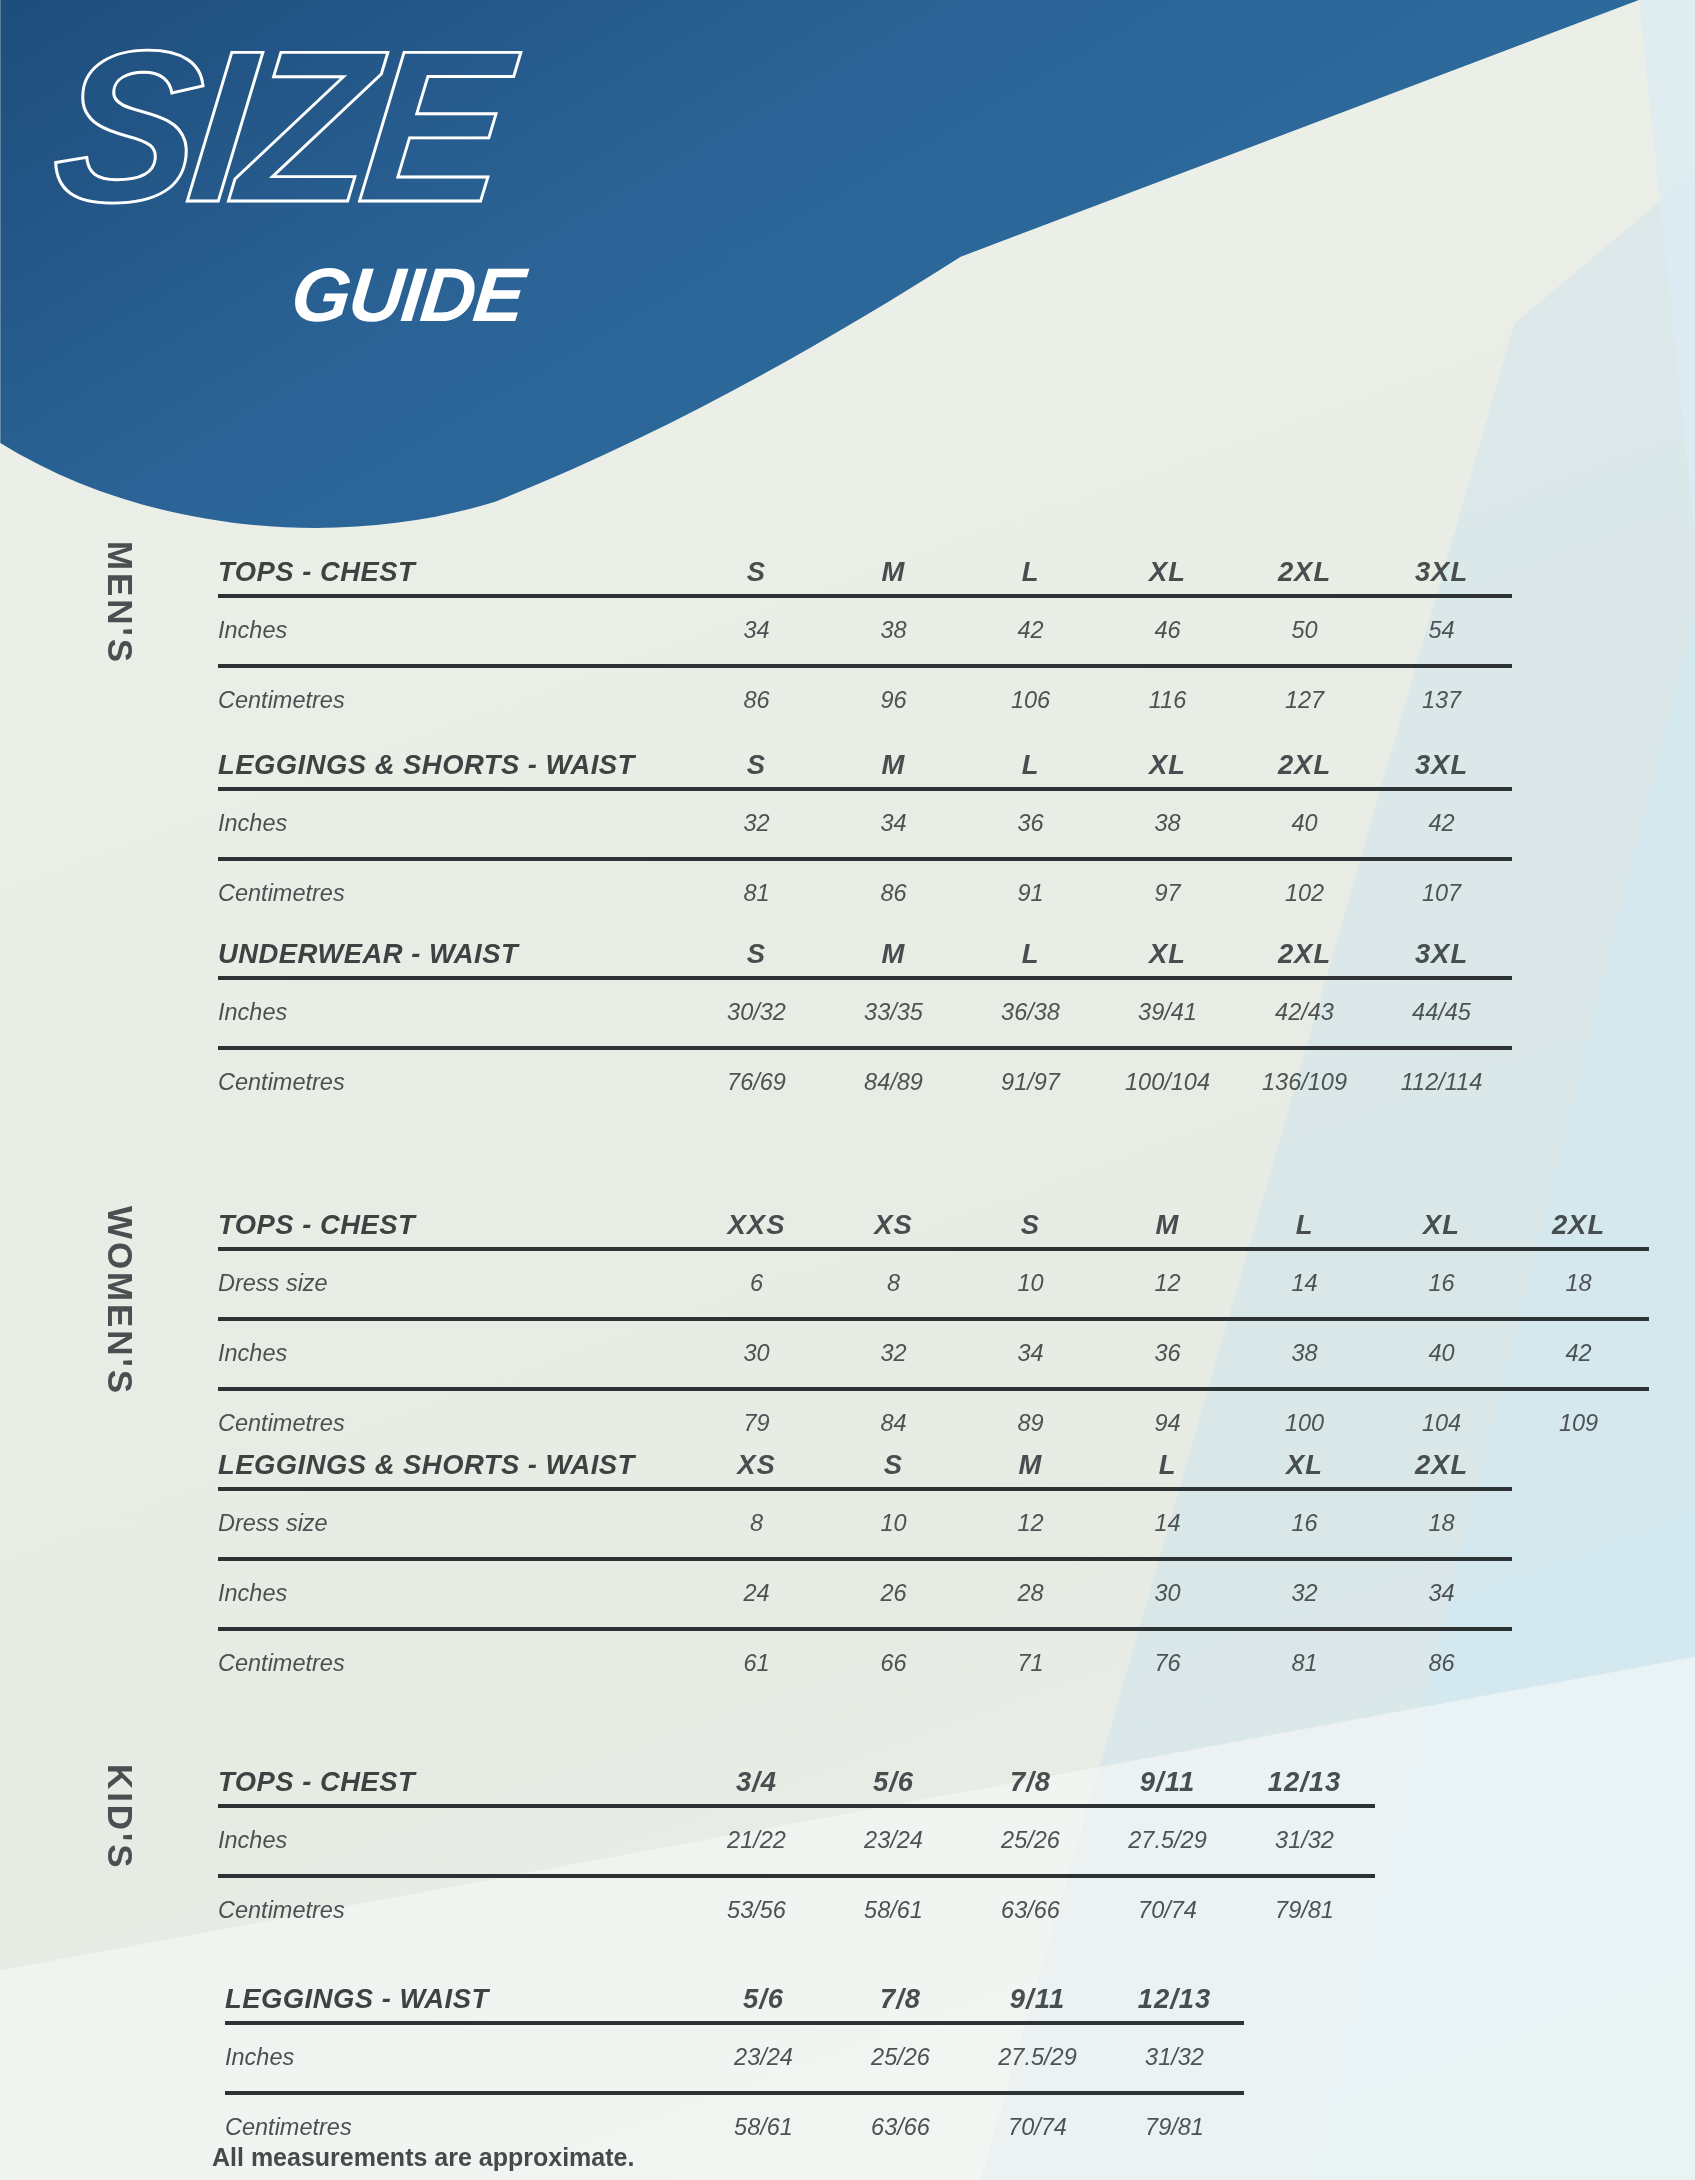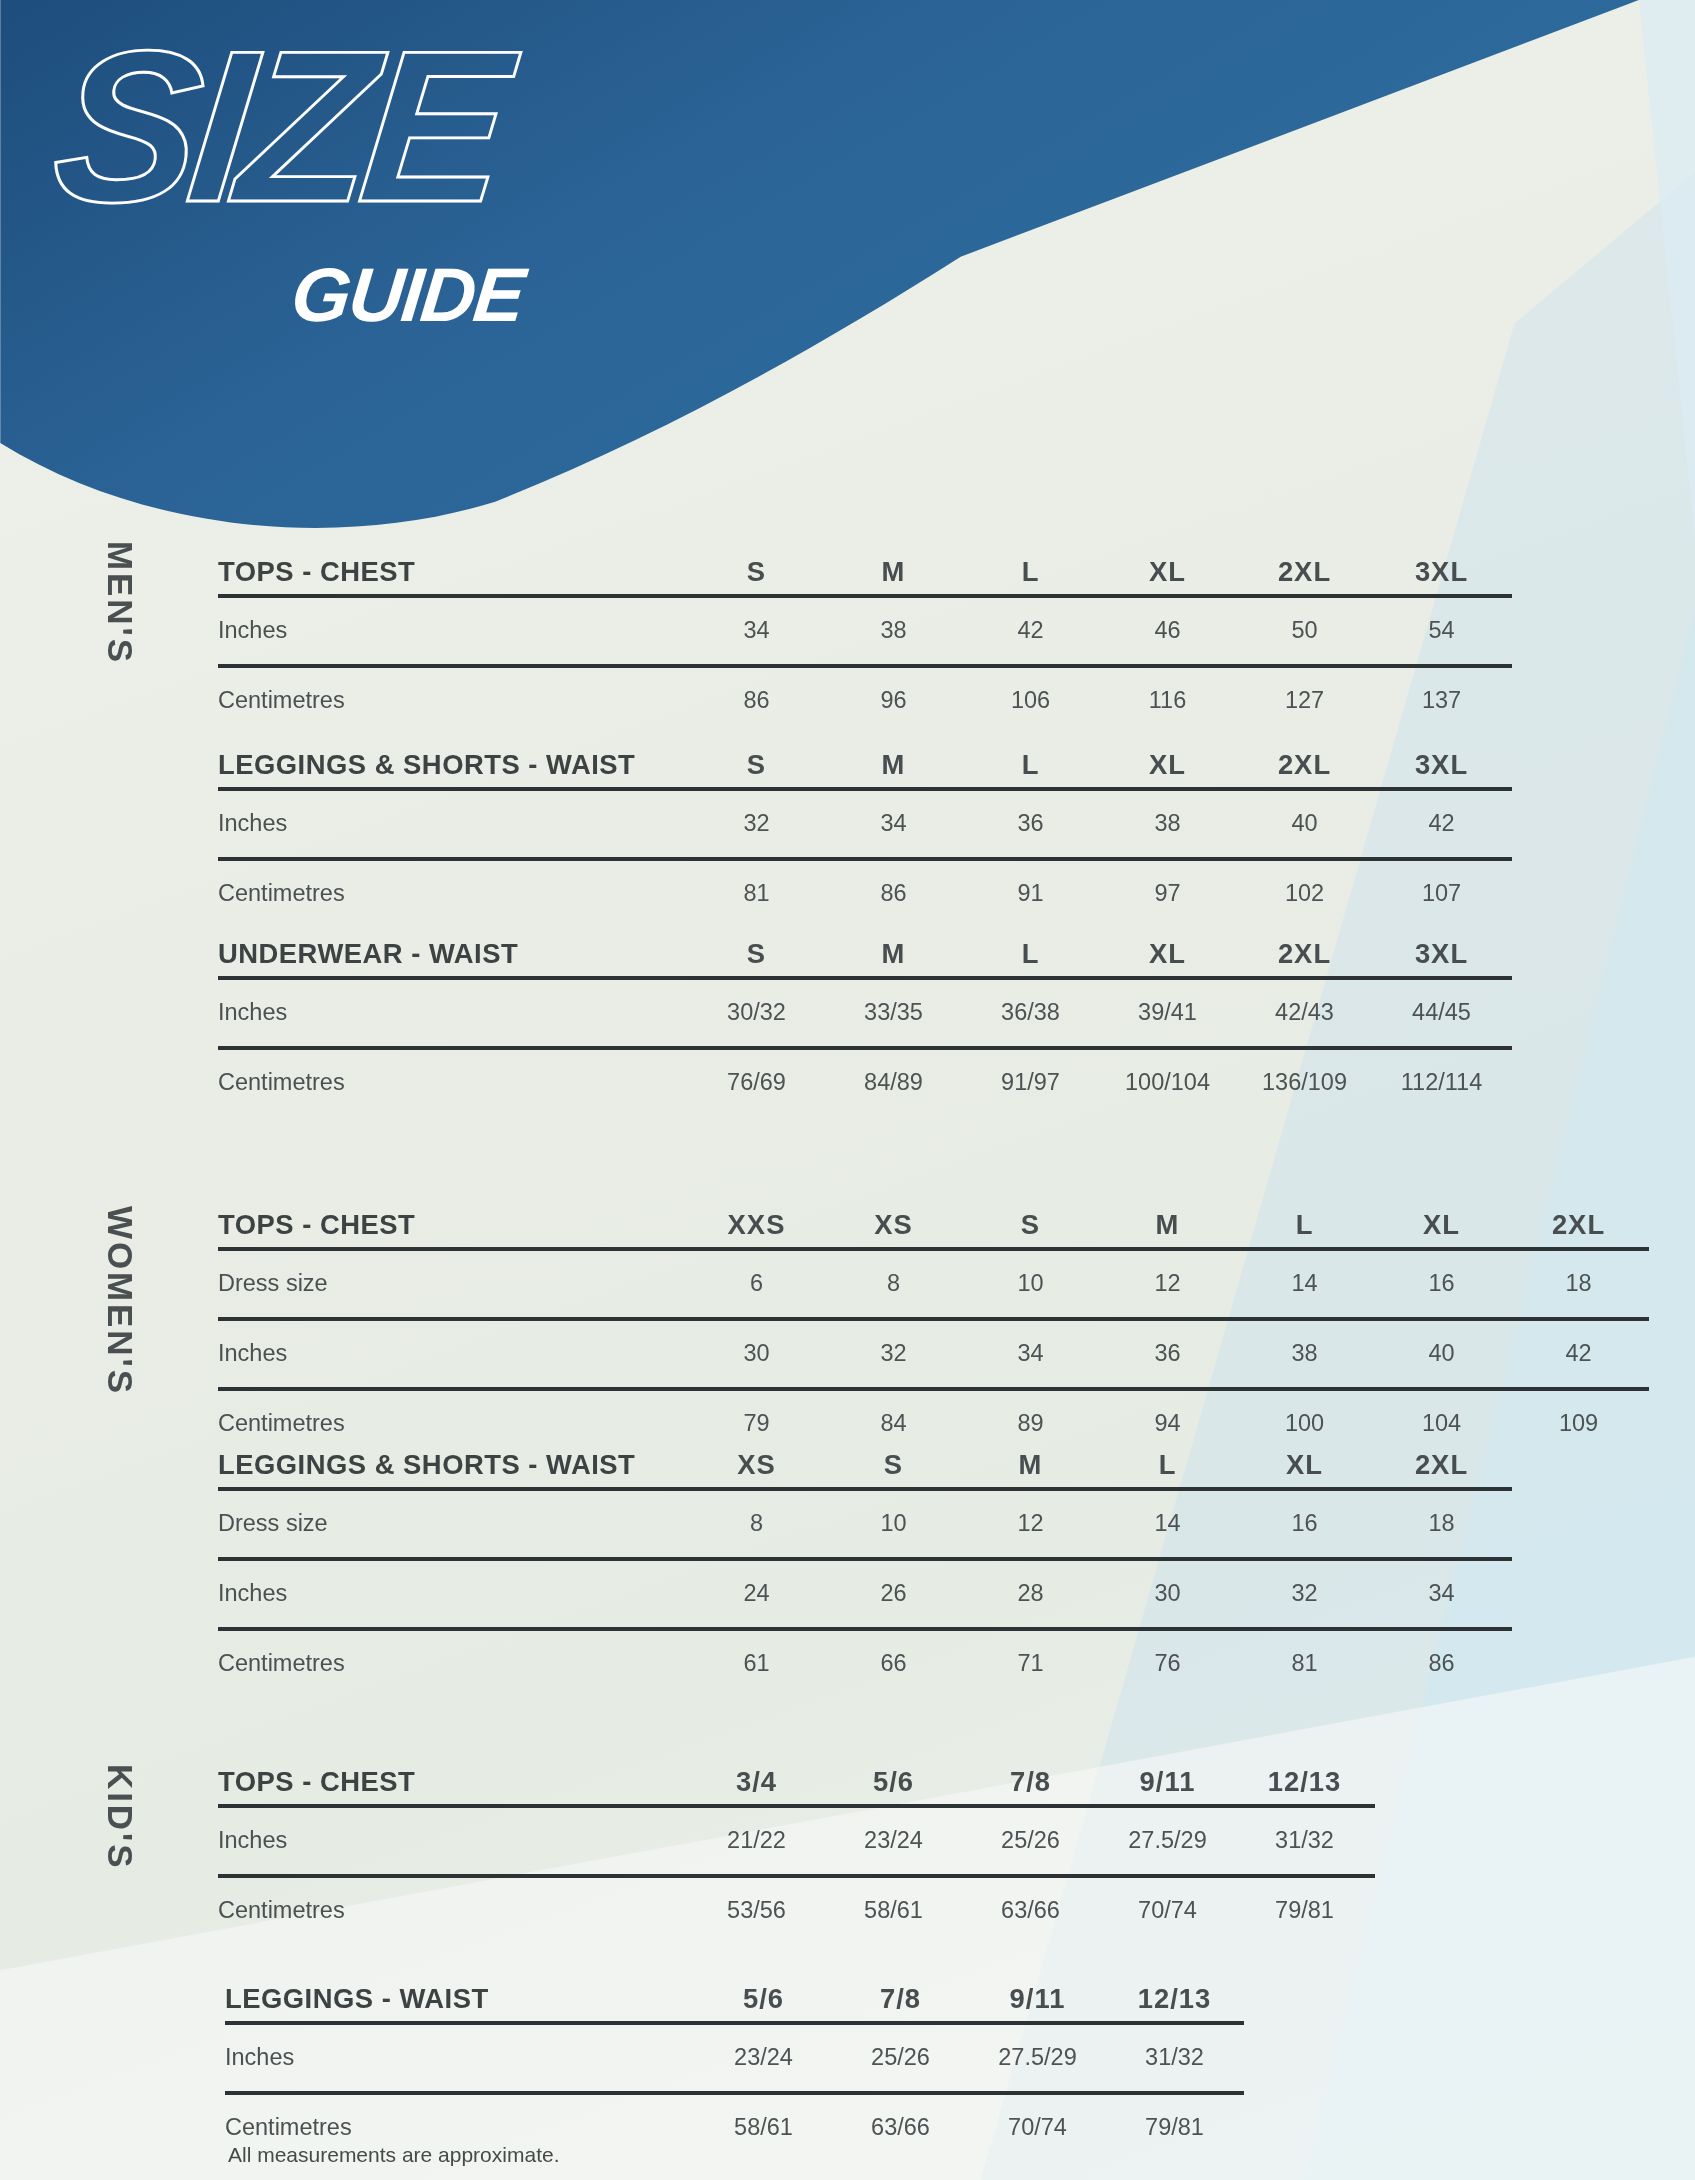--- a/index.html
+++ b/index.html
@@ -28,33 +28,33 @@
   
   .v-label{
     position:absolute; left:100px; width:49px;
     writing-mode:vertical-lr; text-orientation:mixed;
     font-weight:bold; font-size:35px; letter-spacing:2.9px;
     color:#4a5051; text-align:left;
   }
 
   
   .size-table{position:absolute; left:218px;}
-  .trow{display:grid; grid-template-columns:470px repeat(var(--cols),137px); align-items:center;}
+  .trow{display:grid; grid-template-columns:470px repeat(var(--cols),137px); align-items:center;font-style:italic;}
   .trow.title-row{height:45px;}
   .trow.value-row{height:66px;}
   .rule{height:3.9px; background:#2d3234;}
   .cell{white-space:nowrap;}
   .t-title{font-weight:bold; font-size:27.4px; color:#3d4243; letter-spacing:0.5px;}
   .col-h{font-weight:bold; font-size:27.4px; color:#484e4f; text-align:center; letter-spacing:1px;}
   .row-label{font-size:23.5px; color:#4b5152;}
   .val{font-size:23.5px; color:#4d5354; text-align:center;}
 
   .footnote{
-    position:absolute; left:228px; top:2143px;
-    font-size:21px; font-weight:400; color:#454b4b;
+    position:absolute; left:212px; top:2143px;
+    font-size:25px; font-weight:700; color:#454b4b;
   }
 </style>
 </head>
 <body>
 
 <div class="page">
 
   <svg class="bg" width="1696" height="2181" viewBox="0 0 1730 2225">
     <polygon points="1545,330 1730,175 1730,2225 1000,2225" fill="#cfe3ed" opacity="0.55"></polygon>
     <polygon points="1730,620 1330,2225 1730,2225" fill="#cdeaf3" opacity="0.5"></polygon>

